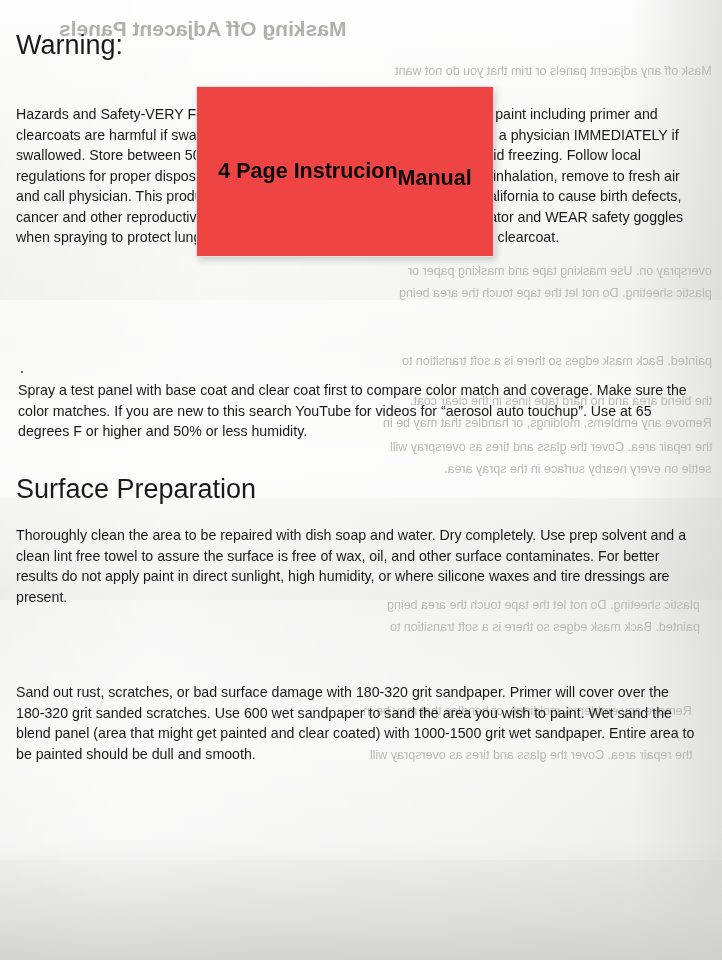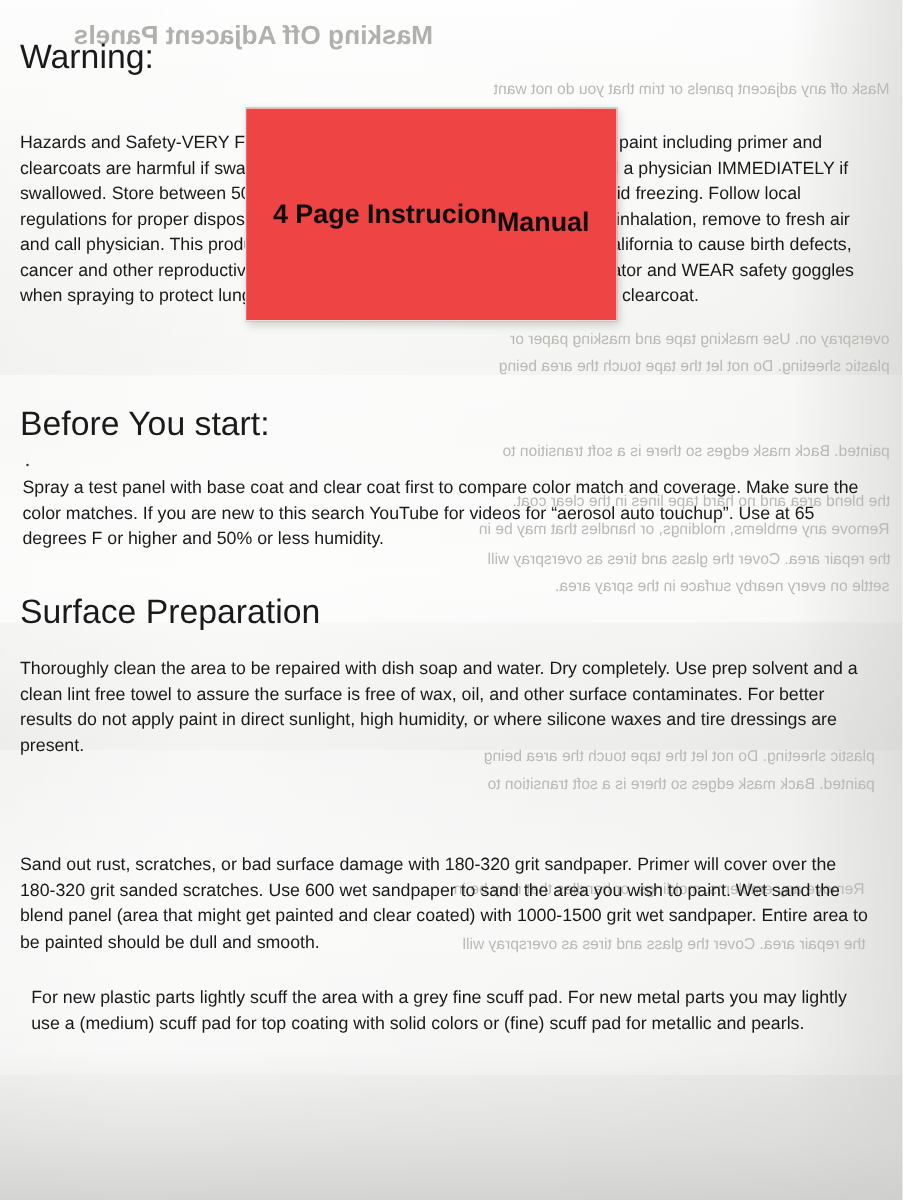--- a/index.html
+++ b/index.html
@@ -137,31 +137,29 @@
   <div class="bleed bleed-body" style="right:22px;top:596px;">plastic sheeting. Do not let the tape touch the area being</div>
   <div class="bleed bleed-body" style="right:22px;top:618px;">painted. Back mask edges so there is a soft transition to</div>
   <div class="bleed bleed-body" style="right:30px;top:702px;">Remove any emblems, moldings, or handles that may be in</div>
   <div class="bleed bleed-body" style="right:30px;top:746px;">the repair area. Cover the glass and tires as overspray will</div>
 
   <div class="content">
 
     <div class="sec-title" style="left:16px;top:14px;">Warning:</div>
     <div class="para" style="left:16px;top:88px;width:684px;">Hazards and Safety-VERY FLAMMABLE. Avoid breathing vapors. Touch-up paint including primer and clearcoats are harmful if swallowed. KEEP OUT OF REACH of children. Call a physician IMMEDIATELY if swallowed. Store between 50F and 120F. DO NOT STORE IN CAR and avoid freezing. Follow local regulations for proper disposal. Use with adequate ventilation. If affected by inhalation, remove to fresh air and call physician. This product contains chemicals known to the State of California to cause birth defects, cancer and other reproductive harm. WEAR an approved active paint respirator and WEAR safety goggles when spraying to protect lungs and eyes. This includes the primer, paint and clearcoat.</div>
 
-    <div class="sec-title" style="left:16px;top:308px;">Before You start:</div>
     <div class="stray-dot" style="left:21px;top:355px;"></div>
     <div class="para" style="left:18px;top:364px;width:672px;">Spray a test panel with base coat and clear coat first to compare color match and coverage. Make sure the color matches.  If you are new to this search YouTube for videos for “aerosol auto touchup”.  Use at 65 degrees F or higher and 50% or less humidity.</div>
 
     <div class="sec-title" style="left:16px;top:458px;text-align:right;">Surface Preparation</div>
     <div class="para" style="left:16px;top:509px;width:680px;">
       <span>Thoroughly clean the area to be repaired with dish soap and water.  Dry completely. Use prep solvent and a clean lint free towel to assure the surface is free of wax, oil, and other surface contaminates. For better results do not apply paint in direct sunlight, high humidity, or where silicone waxes and tire dressings are present.</span>
     </div>
 
     <div class="para" style="left:16px;top:666px;width:680px;">Sand out rust, scratches, or bad surface damage with 180-320 grit sandpaper. Primer will cover over the 180-320 grit sanded scratches. Use 600 wet sandpaper to sand the area you wish to paint. Wet sand the blend panel (area that might get painted and clear coated) with 1000-1500 grit wet sandpaper. Entire area to be painted should be dull and smooth.</div>
-    <div class="para" style="left:25px;top:772px;width:666px;">For new plastic parts lightly scuff the area with a grey fine scuff pad. For new metal parts you may lightly use a (medium) scuff pad for top coating with solid colors or (fine) scuff pad for metallic and pearls.</div>
 
   </div>
 
   <div class="label-card">
     <div class="l1">4 Page Instrucion</div>
     <div class="l2">Manual</div>
   </div>
 
 </div>
 

